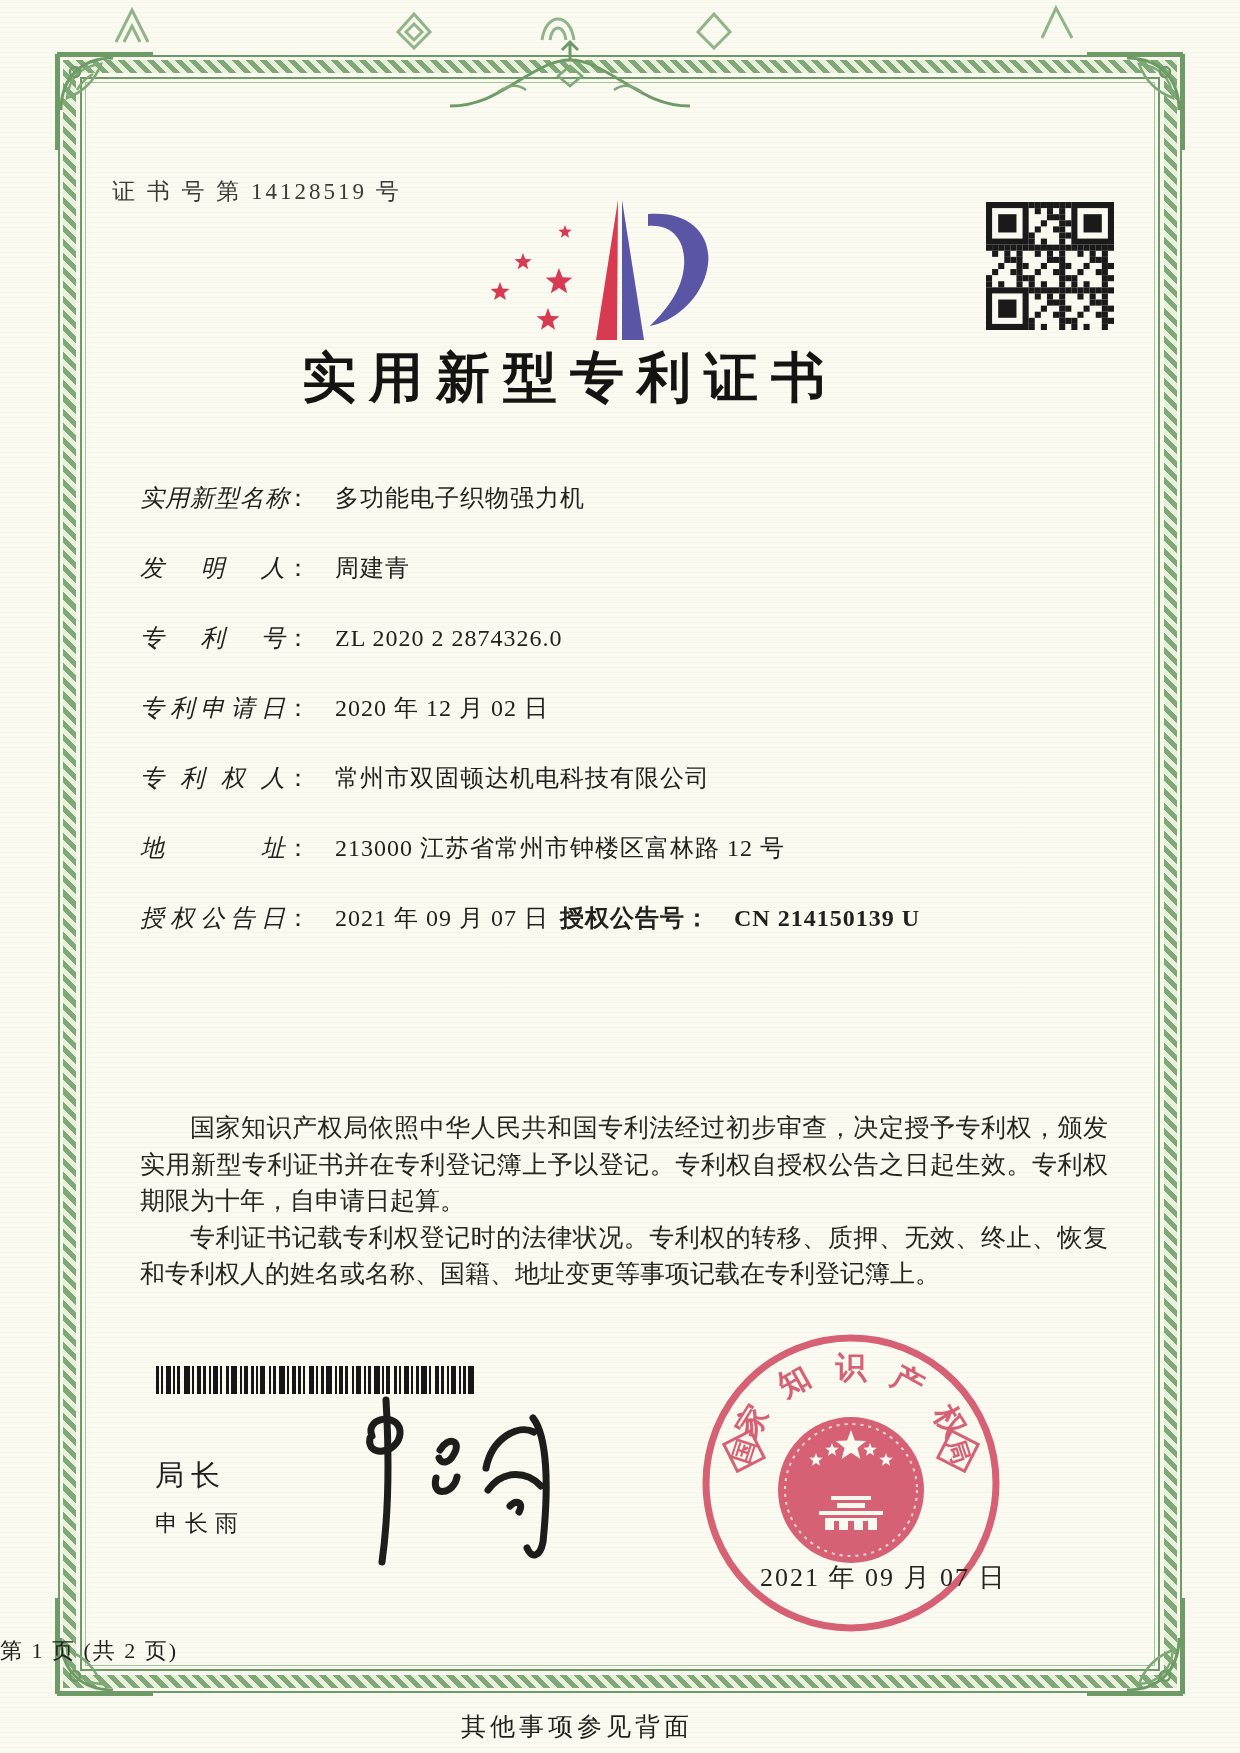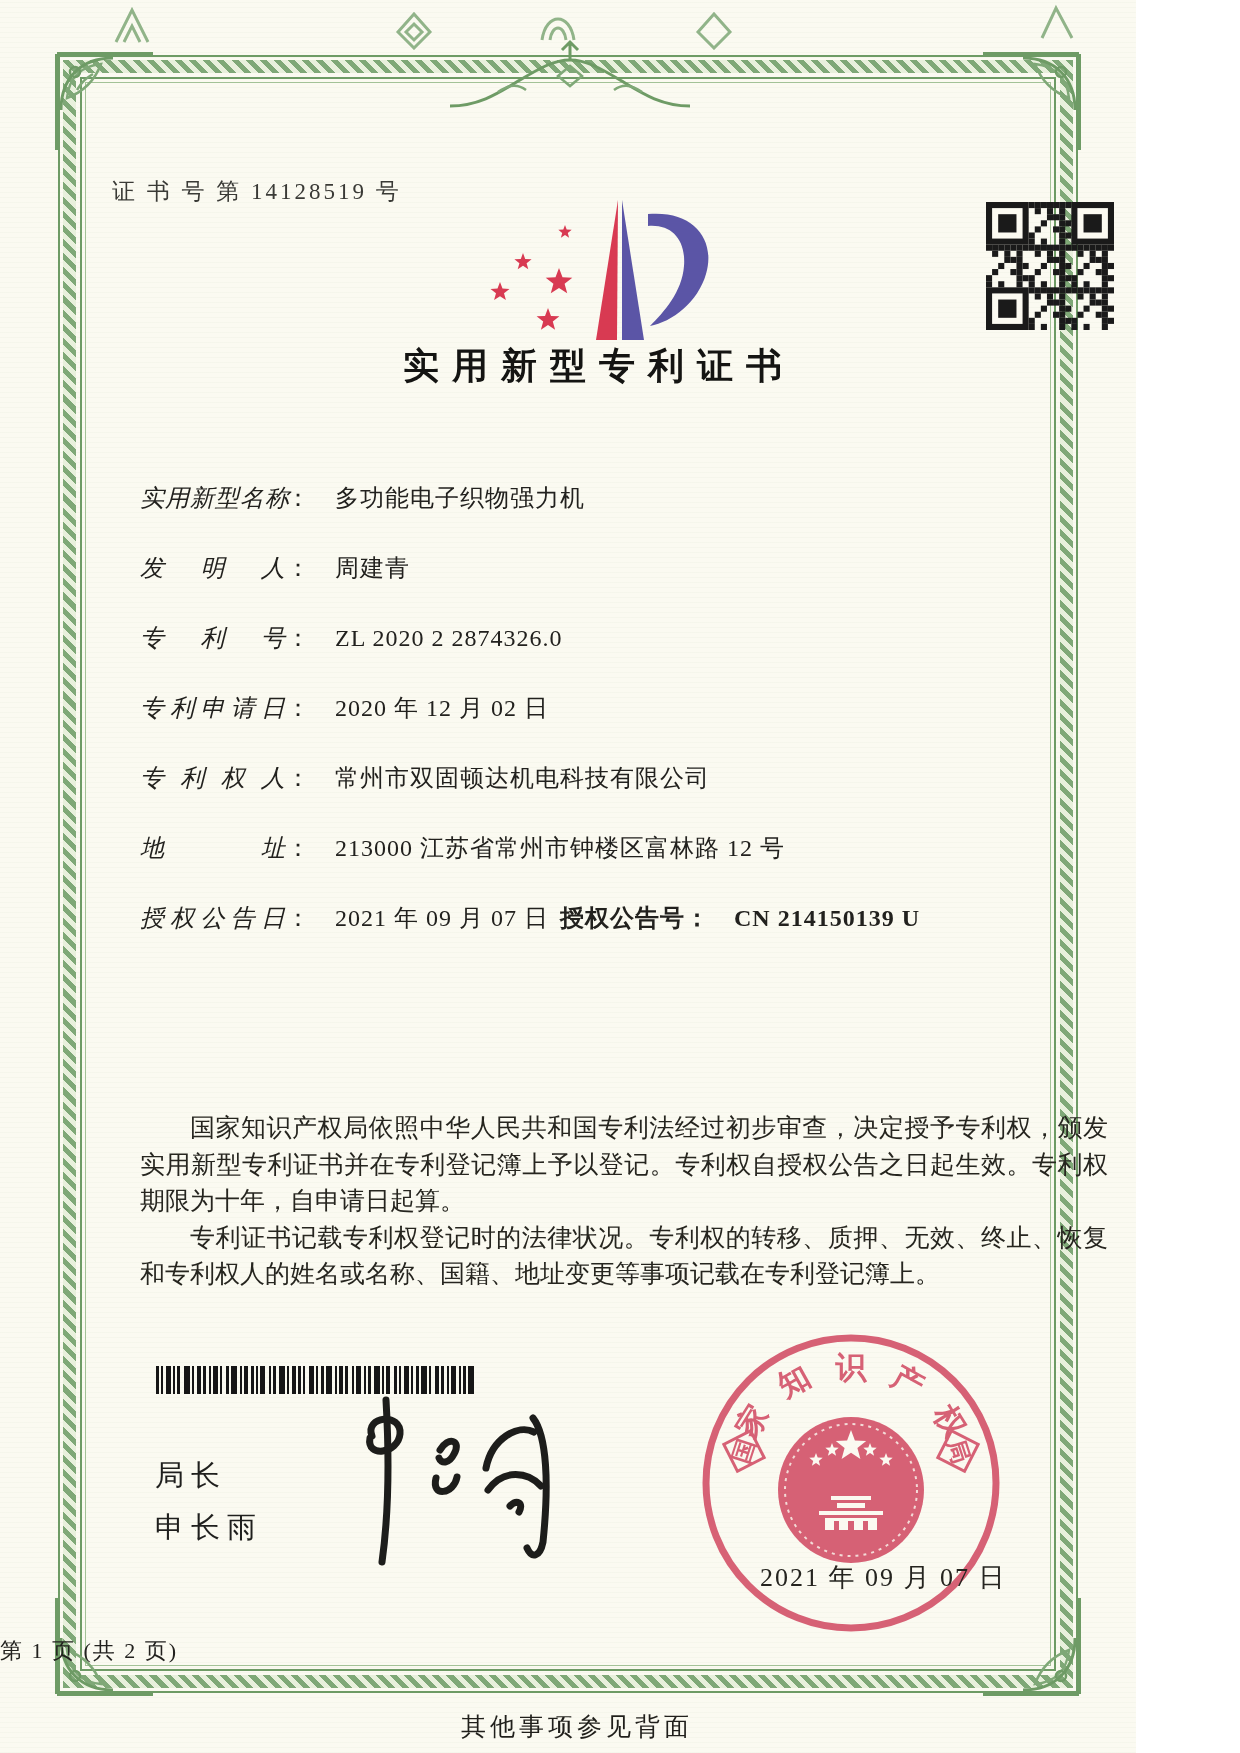--- a/index.html
+++ b/index.html
@@ -1,17 +1,17 @@
 <!DOCTYPE html>
 <html><head>
 <meta charset="utf-8">
 <style>
   html,body{margin:0;padding:0;background:#ffffff;}
   .page{
-    position:relative;width:1136px;height:1753px;overflow:hidden;
+    position:relative;width:1240px;height:1753px;overflow:hidden;
     background:
       repeating-linear-gradient(0deg, rgba(150,180,140,0.055) 0 1px, transparent 1px 5px),
       #fbfaf1;
     font-family:"Liberation Serif","DejaVu Serif",serif;
     color:#22211e;
   }
   
   .frame-outer{position:absolute;top:55px;left:58px;right:58px;bottom:60px;border:2px solid #6e9b65;}
   .frame-band{position:absolute;top:60px;left:63px;right:63px;bottom:65px;
     border:13px solid transparent;
@@ -24,37 +24,37 @@
   .c-tr{top:50px;right:53px;transform:scaleX(-1);}
   .c-bl{bottom:55px;left:53px;transform:scaleY(-1);}
   .c-br{bottom:55px;right:53px;transform:scale(-1,-1);}
   .crest{position:absolute;top:36px;left:440px;width:260px;height:86px;}
   .scrap{position:absolute;opacity:.85;}
   
   .cert-no{position:absolute;top:176px;left:112px;font-size:23px;letter-spacing:3px;color:#3a3a36;}
   .logo{position:absolute;top:188px;left:468px;width:250px;height:160px;}
   .qr{position:absolute;top:202px;left:986px;width:128px;height:128px;}
   .title{position:absolute;top:342px;left:0;width:1140px;text-align:center;
-    font-size:36px;font-weight:bold;letter-spacing:13px;color:#141412;margin-left:29px;}
+    font-size:54px;font-weight:bold;letter-spacing:13px;color:#141412;}
   
   .field-row{position:absolute;left:140px;font-size:24px;letter-spacing:1px;white-space:nowrap;}
   .field-label{display:inline-block;width:146px;text-align:justify;text-align-last:justify;vertical-align:bottom;font-style:italic;}
   .field-colon{display:inline-block;}
   .field-value{margin-left:24px;}
   .pair2{position:absolute;left:420px;top:0;font-weight:bold;}
   
   .paras{position:absolute;top:1110px;left:140px;width:968px;font-size:25px;line-height:36.6px;
     text-align:justify;color:#26251f;}
   .paras p{margin:0;text-indent:2em;}
   
   .barcode{position:absolute;top:1366px;left:156px;width:318px;height:28px;}
   .officer-title{position:absolute;top:1456px;left:155px;font-family:"Liberation Sans","DejaVu Sans",sans-serif;
     font-size:29px;letter-spacing:7px;color:#1f1f1d;}
   .officer-name{position:absolute;top:1508px;left:155px;font-family:"Liberation Sans","DejaVu Sans",sans-serif;
-    font-size:29px;letter-spacing:7px;color:#1f1f1d;}
+    font-size:23px;letter-spacing:7px;color:#1f1f1d;}
   .signature{position:absolute;top:1392px;left:336px;width:270px;height:185px;}
   .seal{position:absolute;top:1330px;left:698px;width:306px;height:306px;}
   .seal-date{position:absolute;top:1560px;left:760px;font-size:26px;letter-spacing:2px;color:#25241f;}
   .page-no{position:absolute;top:1636px;left:0;width:1160px;text-align:left;font-size:22px;letter-spacing:2px;}
   .back-note{position:absolute;top:1710px;left:0;width:1154px;text-align:center;font-size:25px;letter-spacing:4px;color:#201f1b;}
 </style>
 </head>
 <body>
 
 <div class="page">

